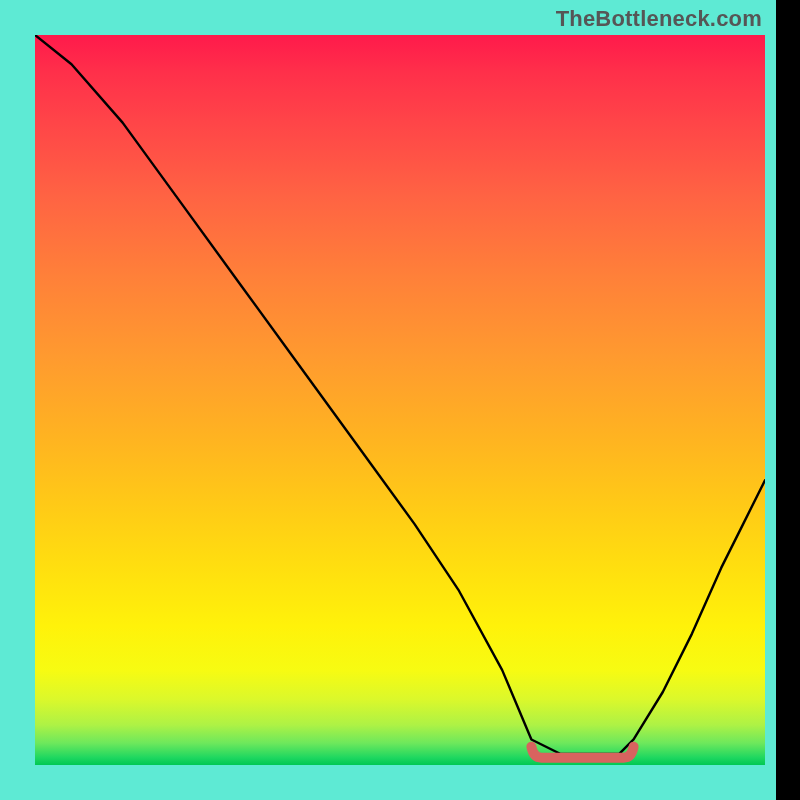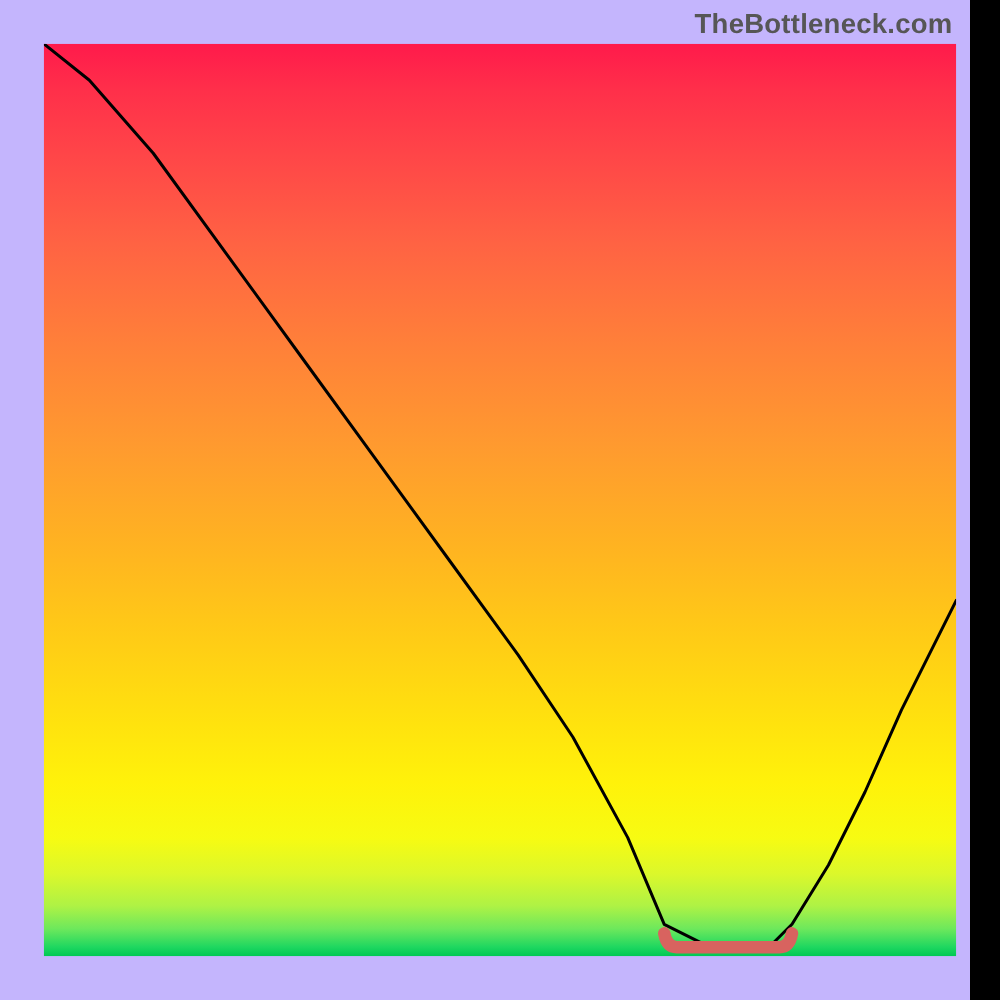--- a/index.html
+++ b/index.html
@@ -1,17 +1,17 @@
 <!DOCTYPE html>
 <html><head>
 <meta charset="utf-8">
 <style>
   * { margin: 0; padding: 0; box-sizing: border-box; }
   html, body { width: 800px; height: 800px; background: #000; overflow: hidden; }
-  .container { position: relative; width: 776px; height: 800px; background: #c4b5fd; }
+  .container { position: relative; width: 776px; height: 800px; background: #5eead4; }
   .watermark {
     position: absolute;
     top: 6px;
     right: 14px;
     font-family: Arial, Helvetica, sans-serif;
     font-size: 22px;
     font-weight: bold;
     color: #565656;
     letter-spacing: 0.2px;
   }

